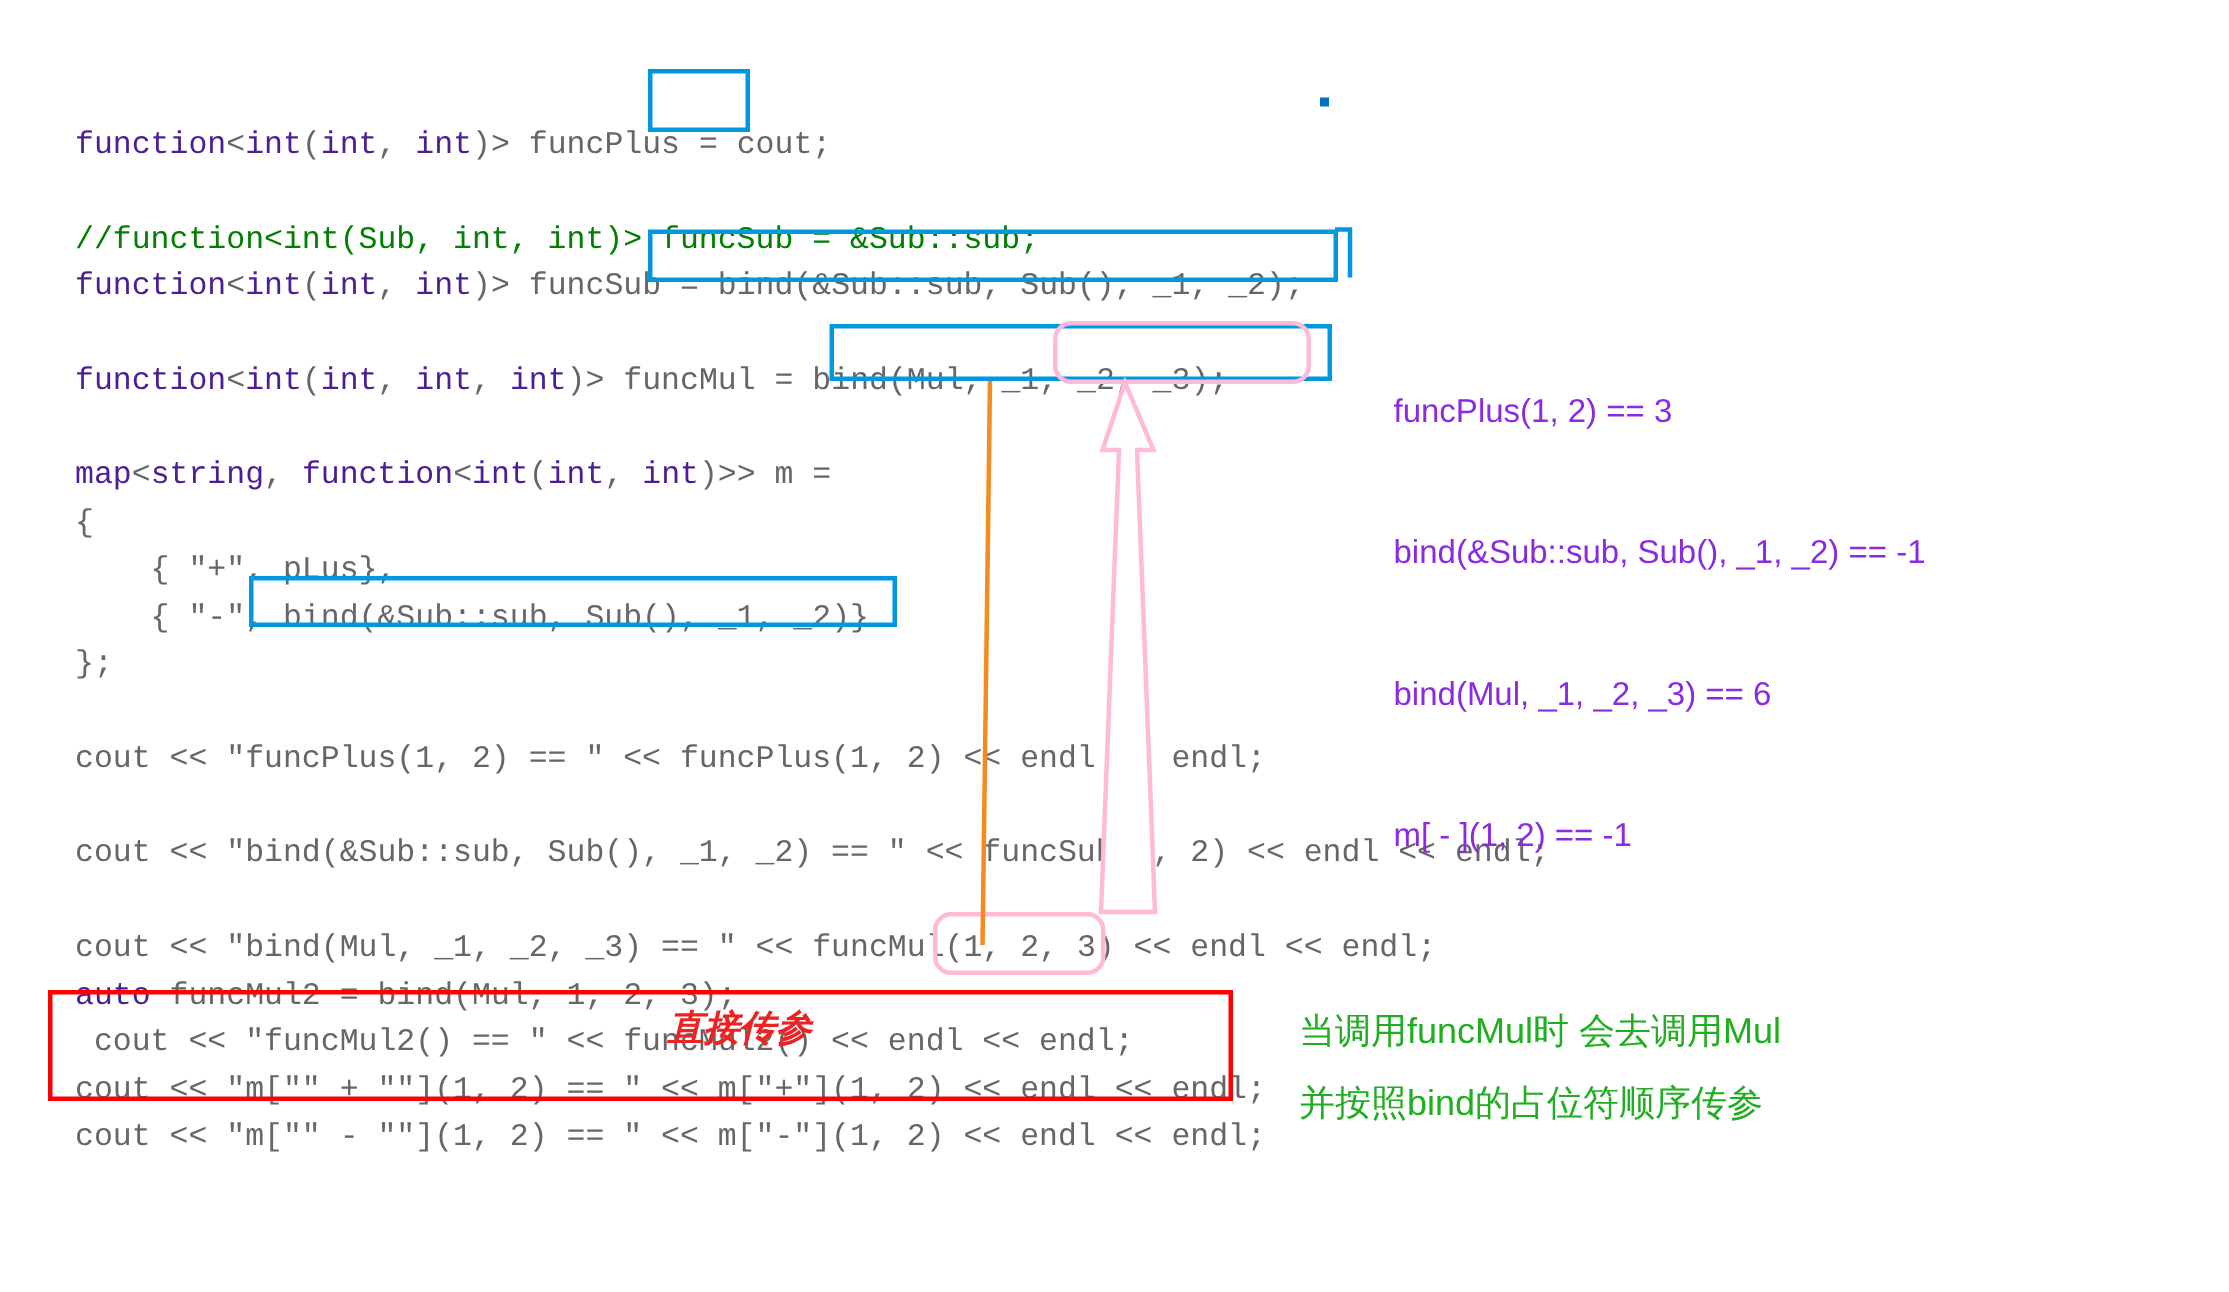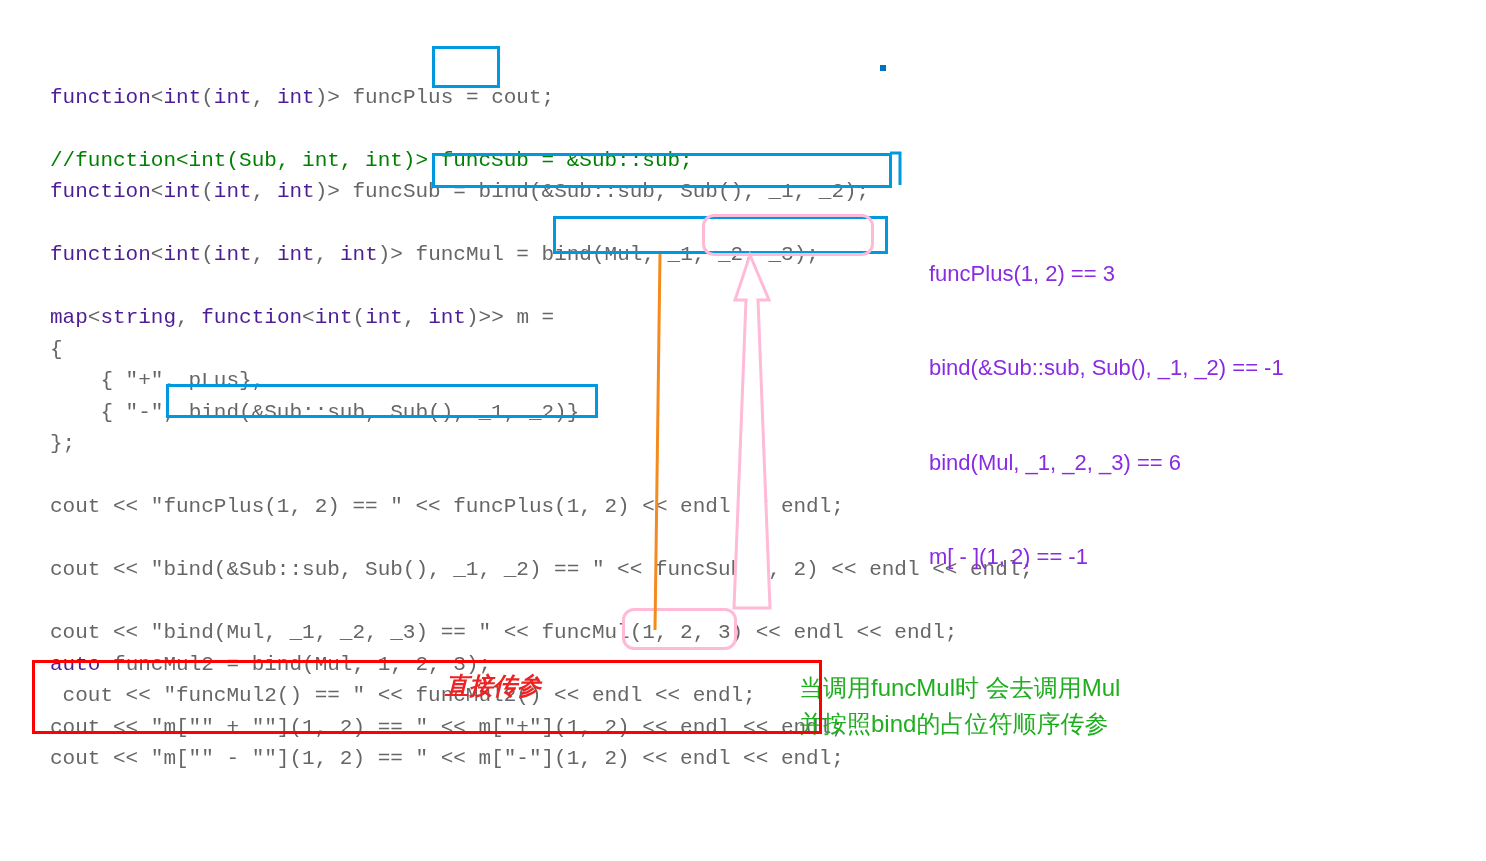--- a/index.html
+++ b/index.html
@@ -49,21 +49,21 @@
   }
   .output {
     position: absolute;
     left: 900px;
     top: 225px;
     white-space: pre;
   }
   .output .line { margin-bottom: 30px; }
   .ann-block {
     position: absolute;
-    left: 799px;
+    left: 866px;
     top: 670px;
   }
   svg.overlay {
     position: absolute;
     left: 0;
     top: 0;
     width: 1486px;
     height: 861px;
     pointer-events: none;
   }
@@ -110,21 +110,21 @@
 <div class="purple line">bind(Mul, _1, _2, _3) == 6</div>
 <div class="purple line">m[ - ](1, 2) == -1</div>
 </div>
 
 <div style="position:absolute; left:445px; top:668px;text-align:center;">
   <span class="red-ann">直接传参</span>
 </div>
 
 <div class="ann-block">
   <div class="green-ann">当调用funcMul时 会去调用Mul</div>
-  <div class="green-ann" style="">并按照bind的占位符顺序传参</div>
+  <div class="green-ann" style="margin-top:12px;">并按照bind的占位符顺序传参</div>
 </div>
 
 <div class="dot"></div>
 
 <div class="box-blue" style="left:432px; top:46px; width:68px; height:42px;"></div>
 <div class="box-blue" style="left:432px; top:153px; width:460px; height:35px;"></div>
 <div class="box-blue" style="left:553px; top:216px; width:335px; height:38px;"></div>
 <div class="box-blue" style="left:166px; top:384px; width:432px; height:34px;"></div>
 <div class="box-red" style="left:32px; top:660px; width:790px; height:74px;"></div>
 

